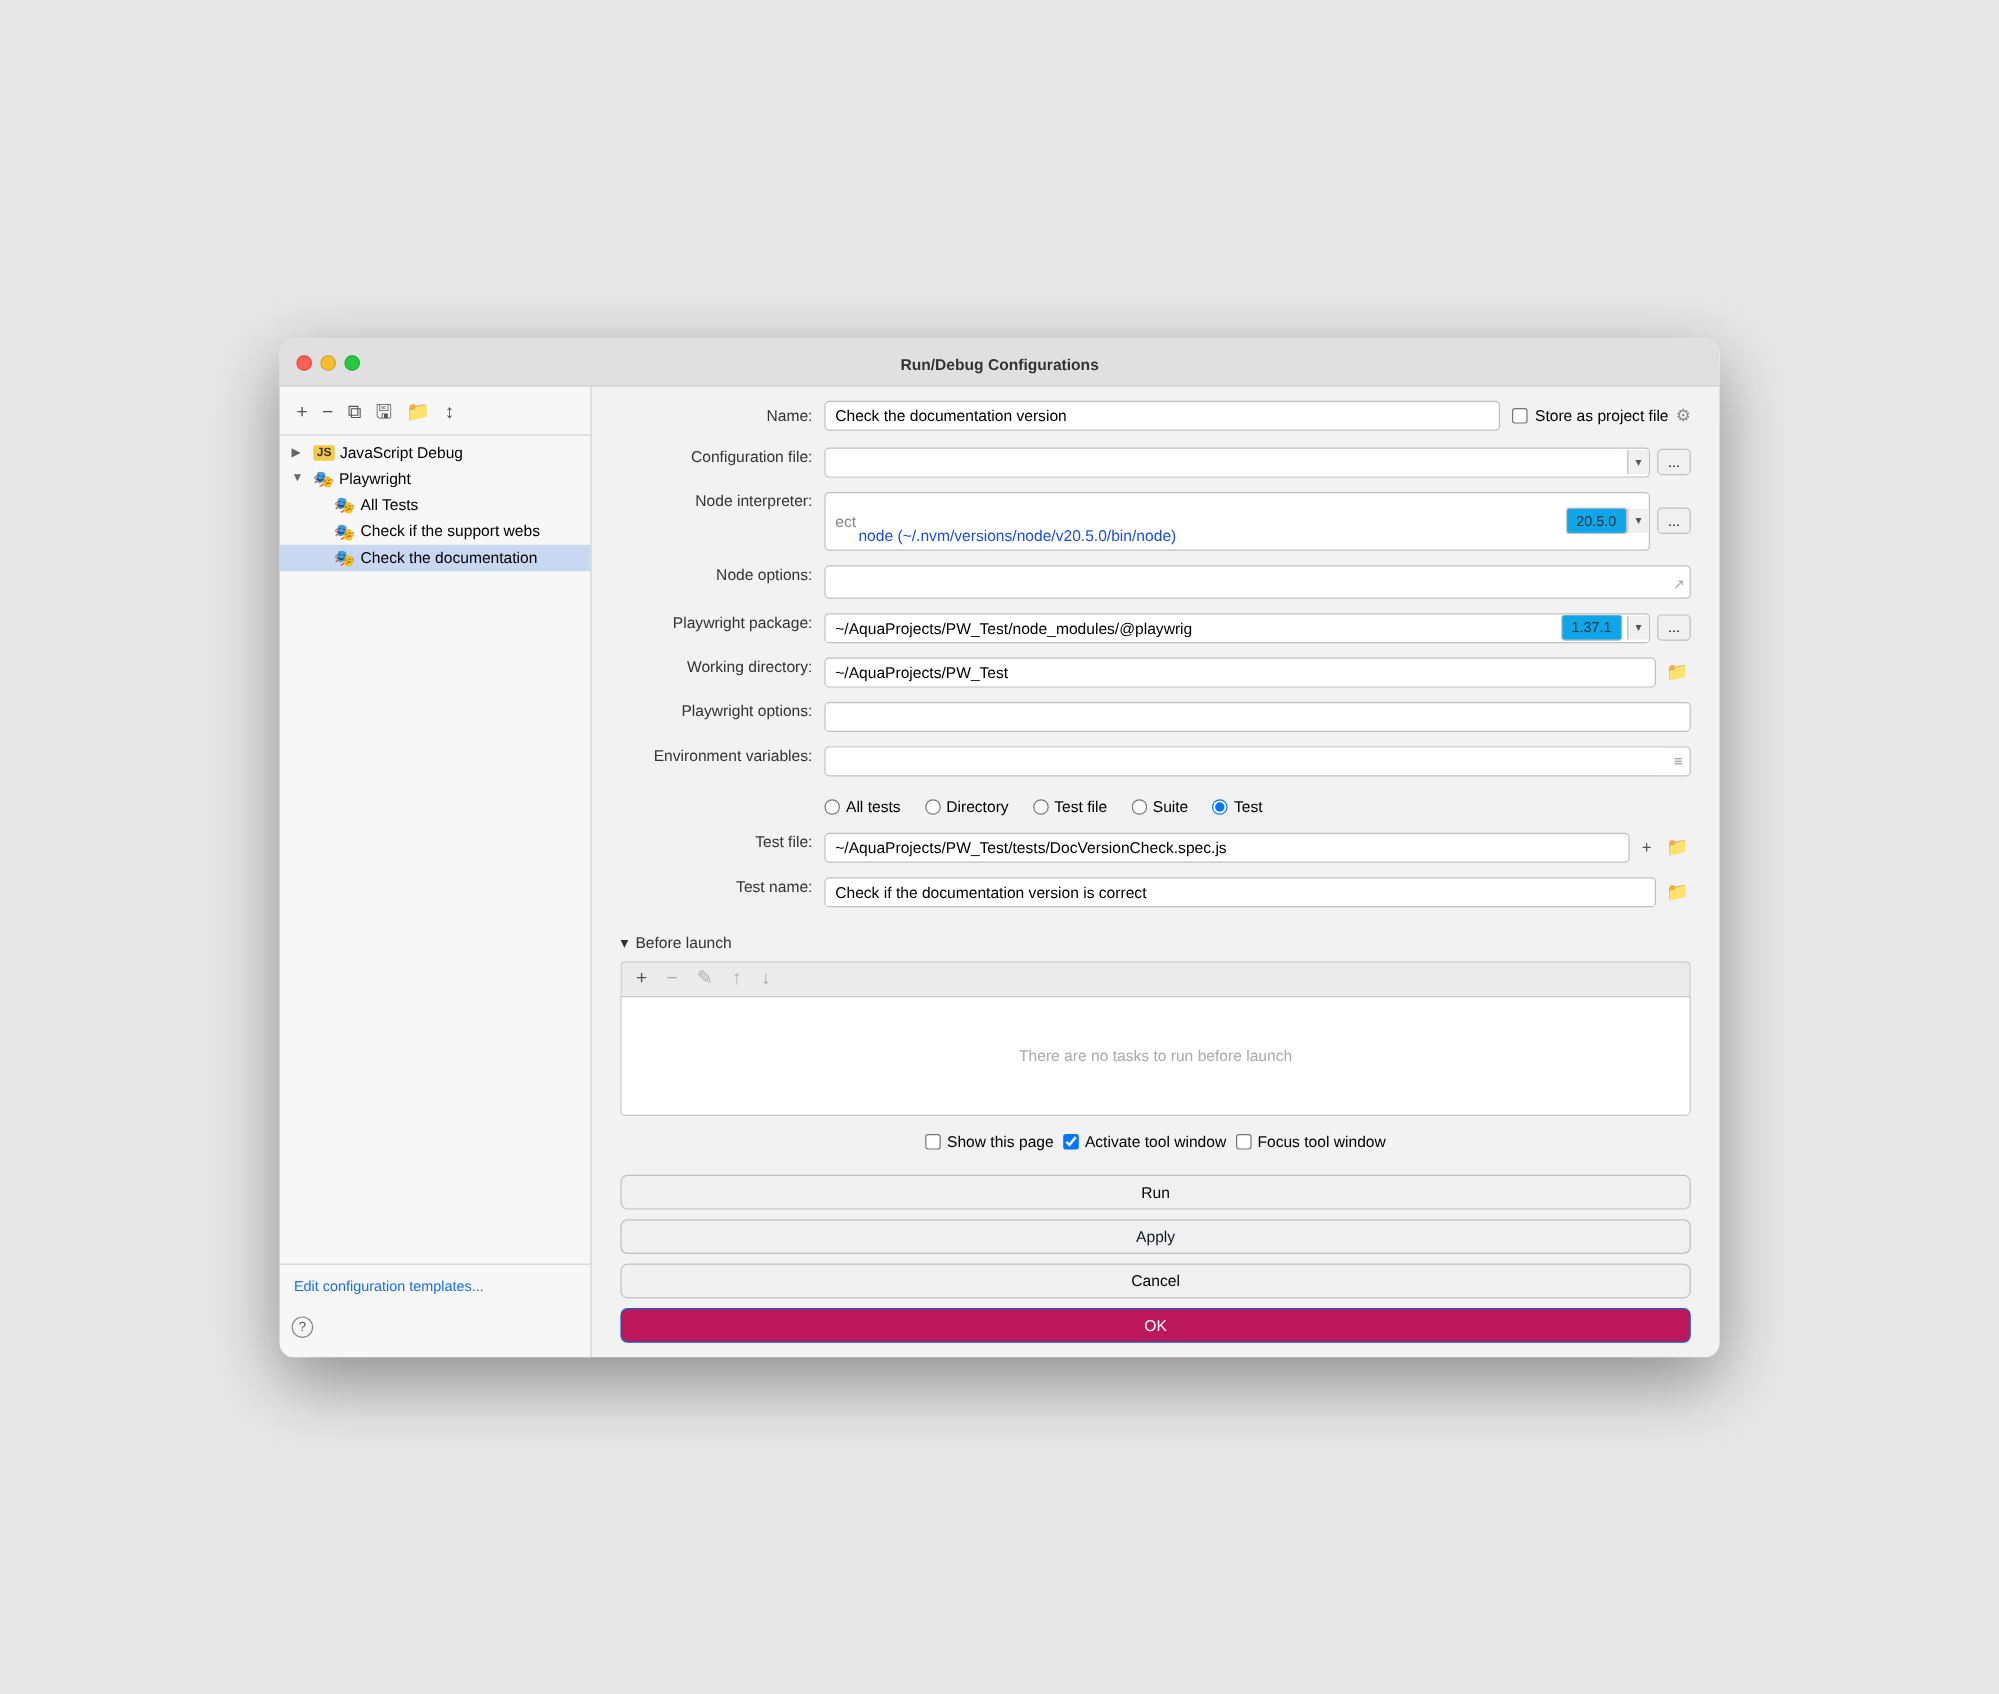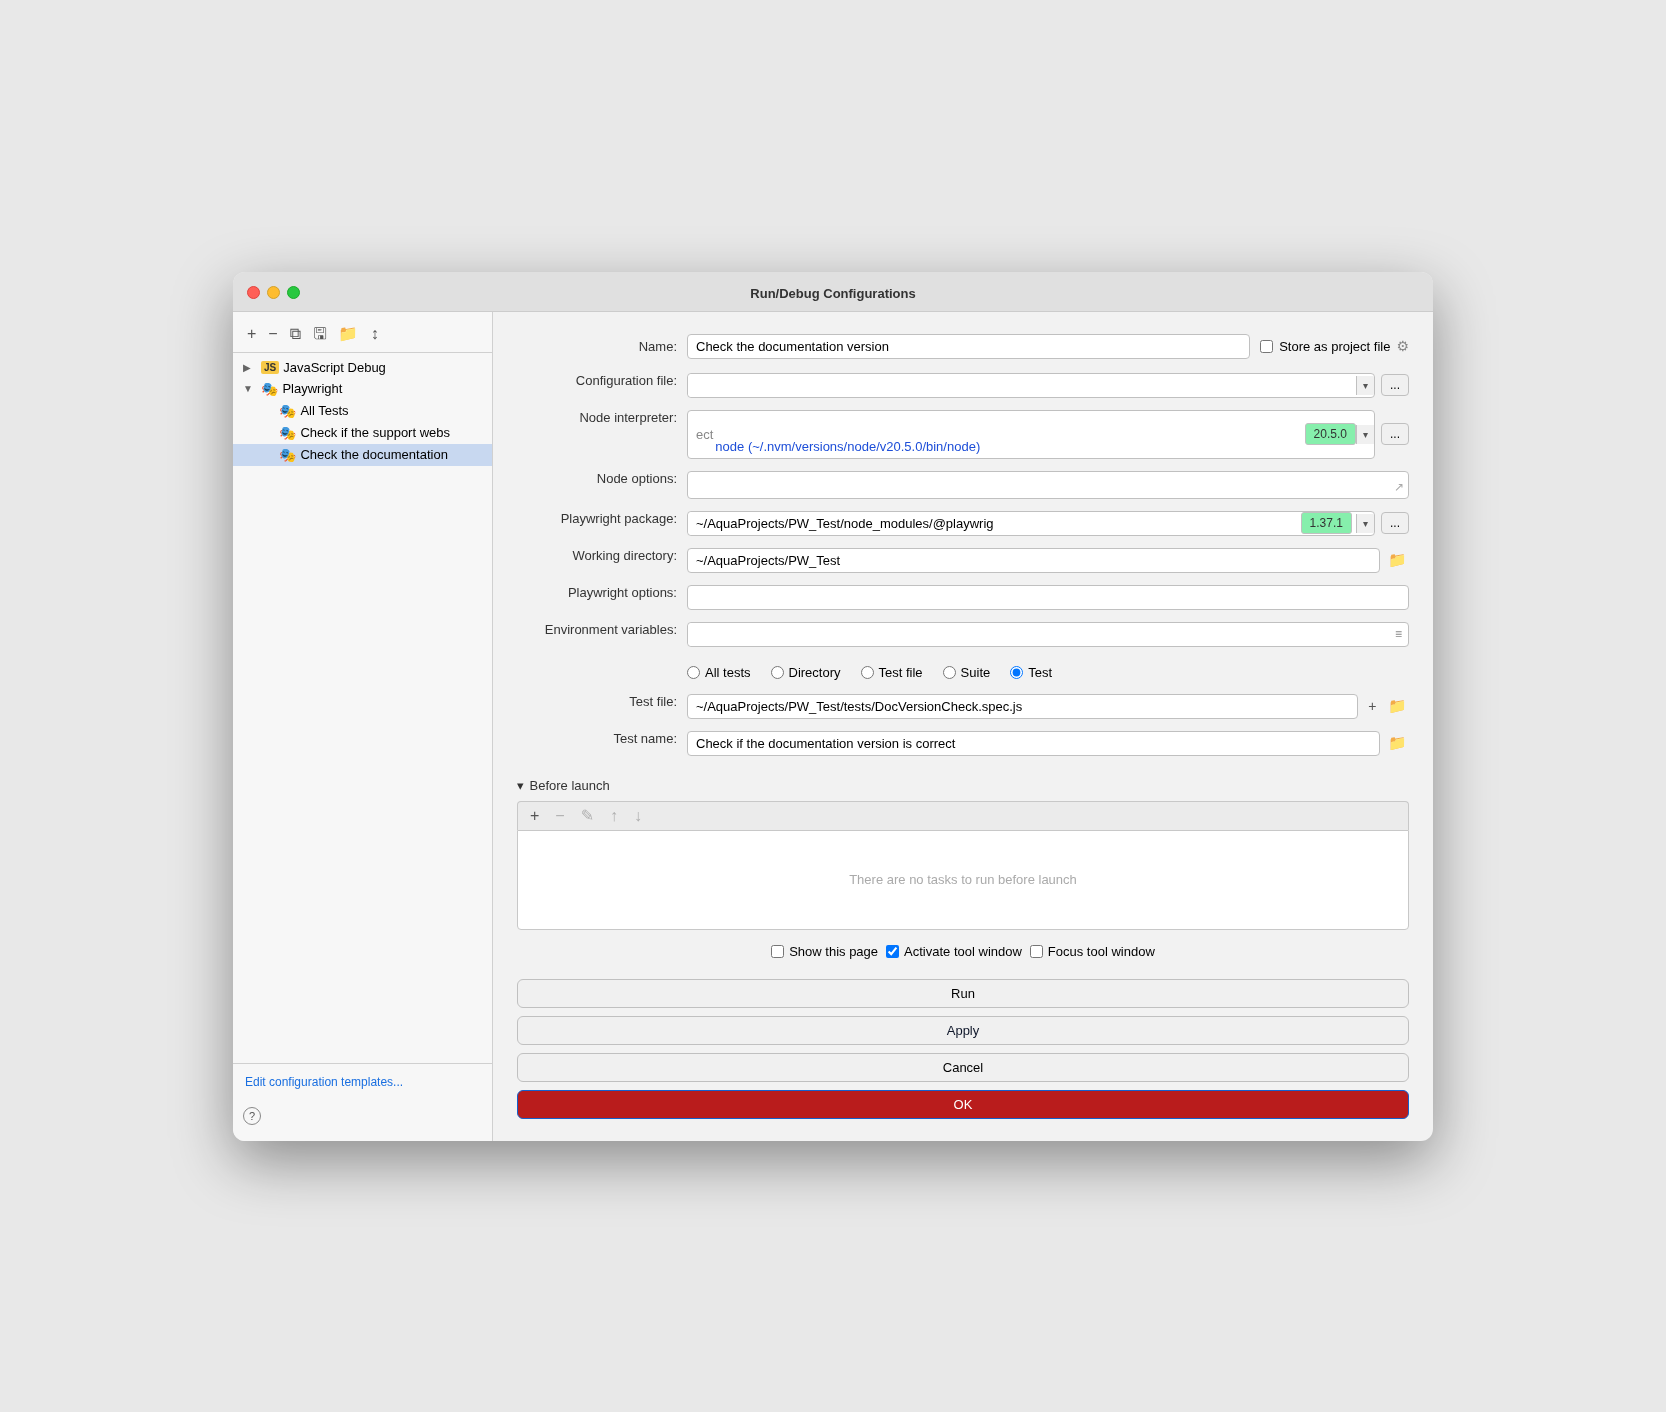--- a/index.html
+++ b/index.html
@@ -108,21 +108,21 @@
       font-size: 12px;
       text-decoration: none;
       cursor: pointer;
     }
     .sidebar-help {
       padding: 8px 10px;
     }
     
     .main {
       flex: 1;
-      padding: 22px 24px;
+      padding: 12px 24px;
       overflow-y: auto;
       display: flex;
       flex-direction: column;
       gap: 0;
     }
     .form-row {
       display: flex;
       margin-bottom: 12px;
       gap: 10px;
     }
@@ -182,21 +182,21 @@
     }
     .dropdown-arrow {
       padding: 4px 6px;
       background: #f0f0f0;
       border-left: 1px solid #c0c0c0;
       cursor: pointer;
       font-size: 10px;
       color: #555;
     }
     .version-badge {
-      background: #86efac;
+      background: #0ea5e9;
       border: 1px solid #c0c0c0;
       padding: 3px 8px;
       font-size: 12px;
       border-radius: 3px;
       color: #333;
     }
     .folder-btn {
       background: none;
       border: none;
       cursor: pointer;
@@ -289,21 +289,21 @@
     }
     .btn {
       padding: 6px 20px;
       border-radius: 6px;
       font-size: 13px;
       cursor: pointer;
       border: 1px solid #c0c0c0;
       background: #f0f0f0;
     }
     .btn-primary {
-      background: #b91c1c;
+      background: #be185d;
       color: white;
       border-color: #1560cc;
       text-align: center;
     }
     .btn-disabled {
       color: #0f172a;
       cursor: default;
     }
     .gear-icon {
       font-size: 14px;

